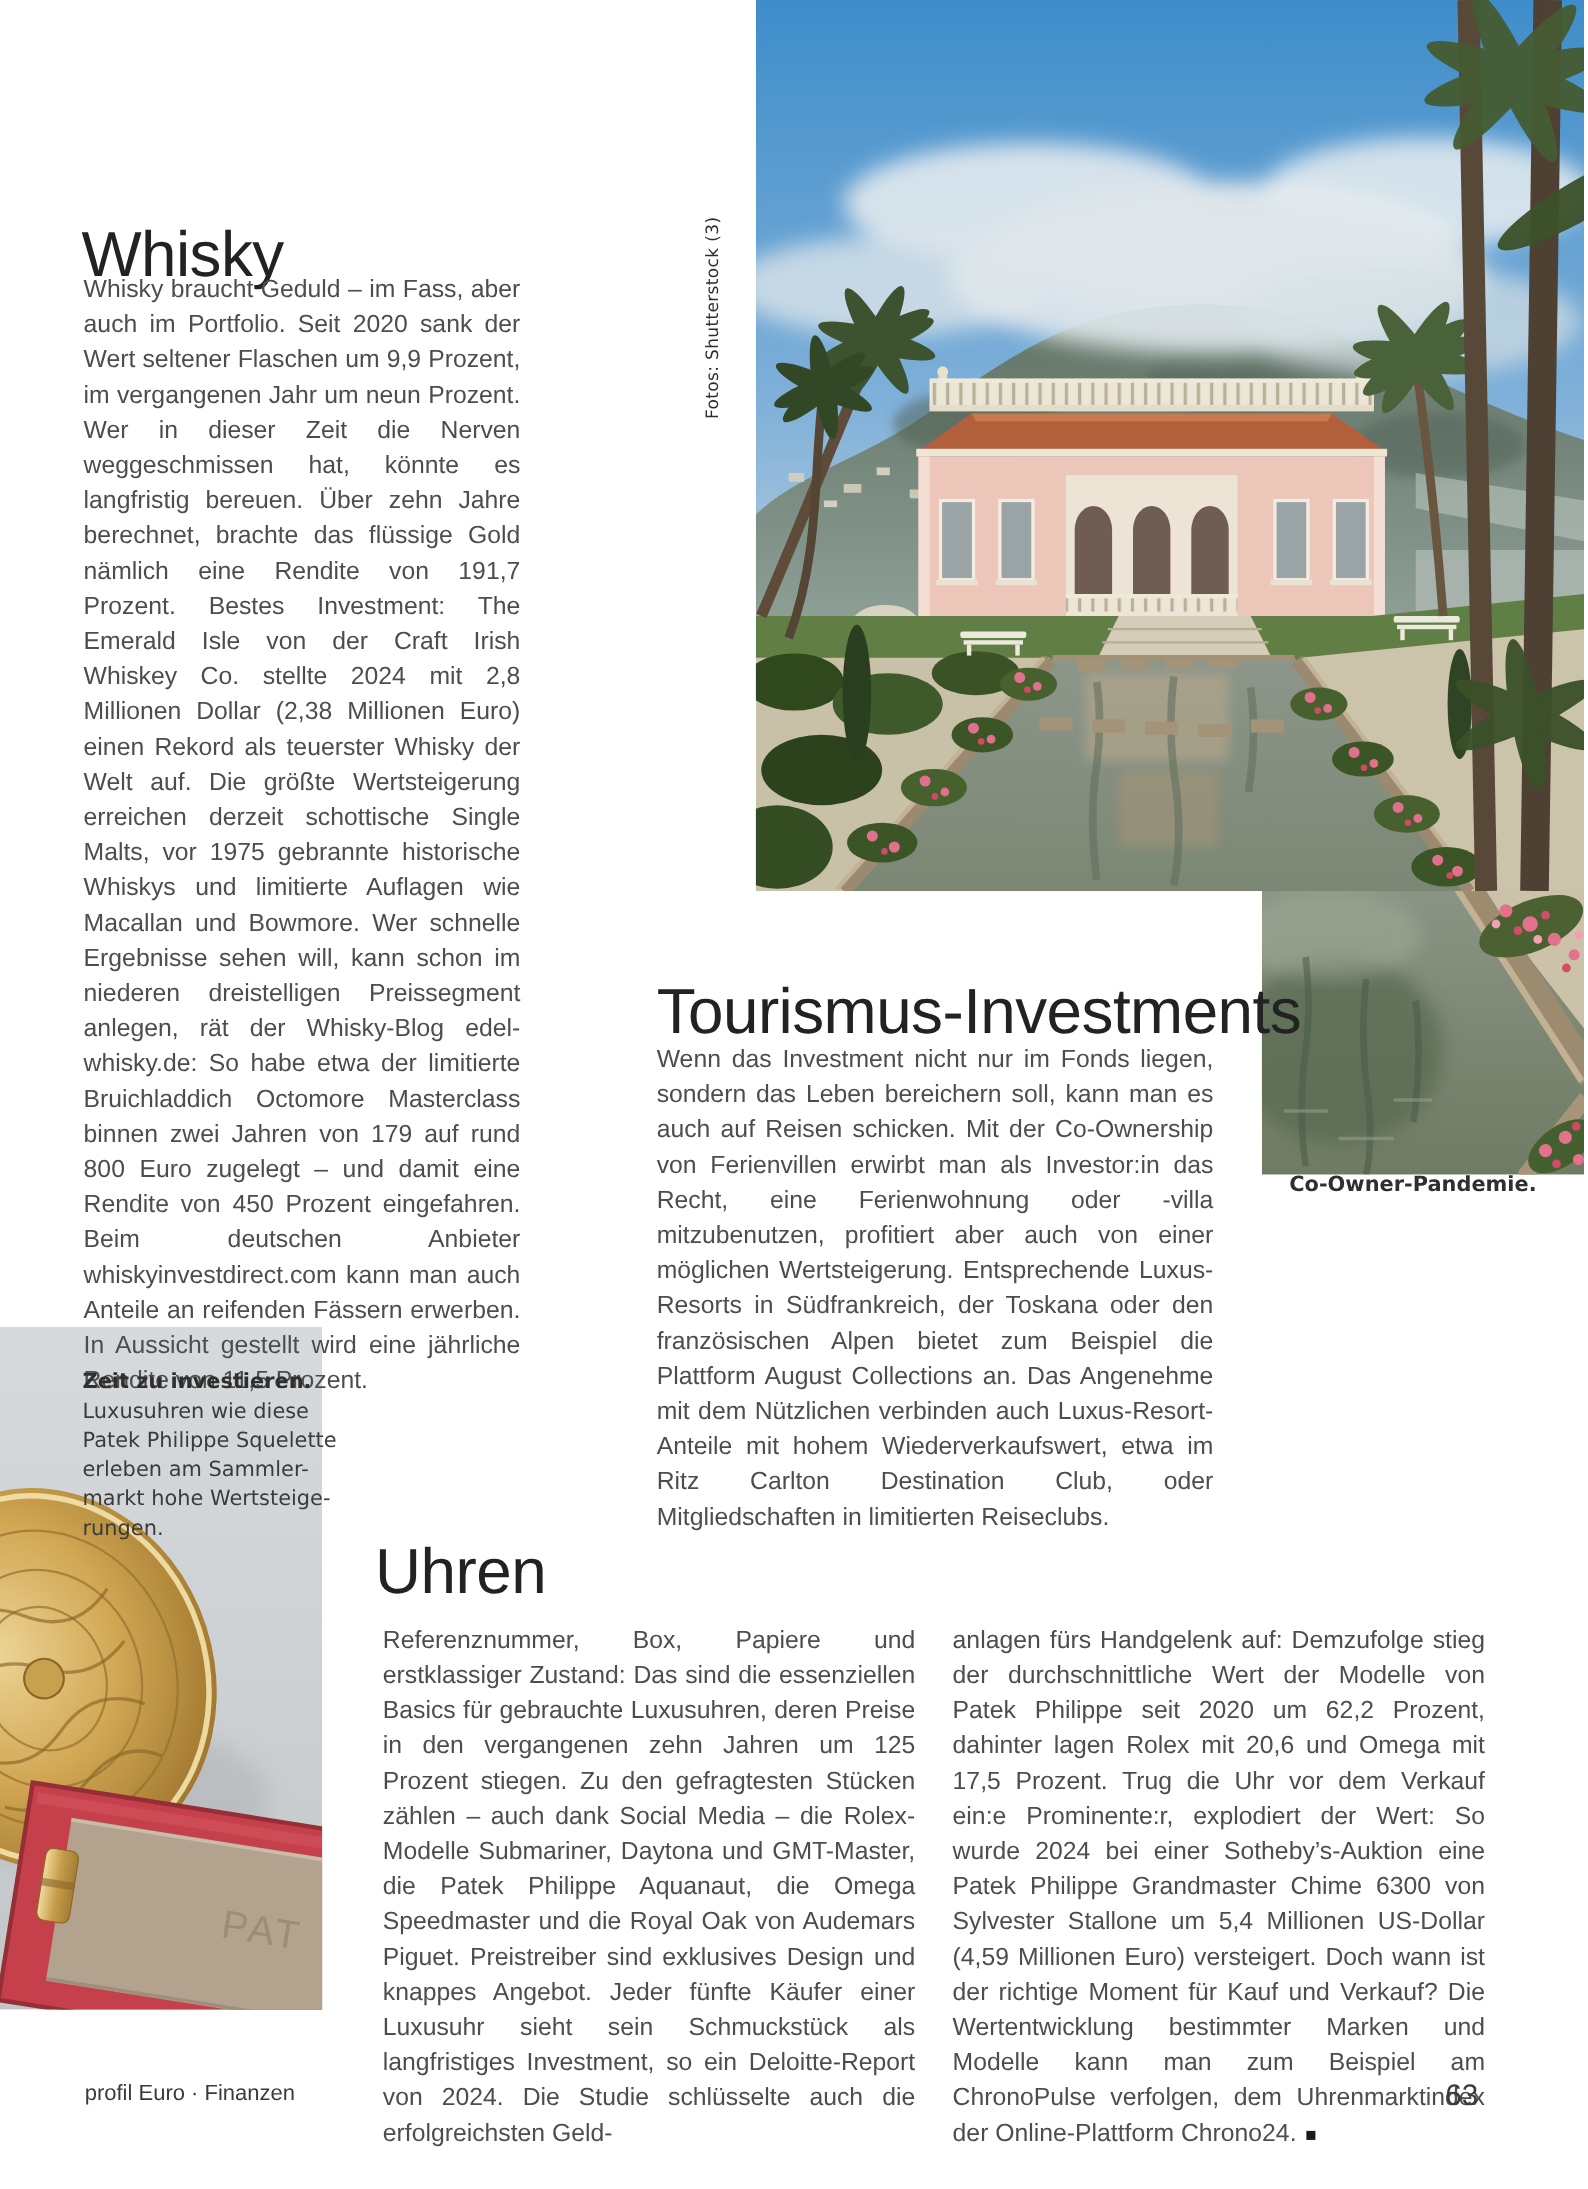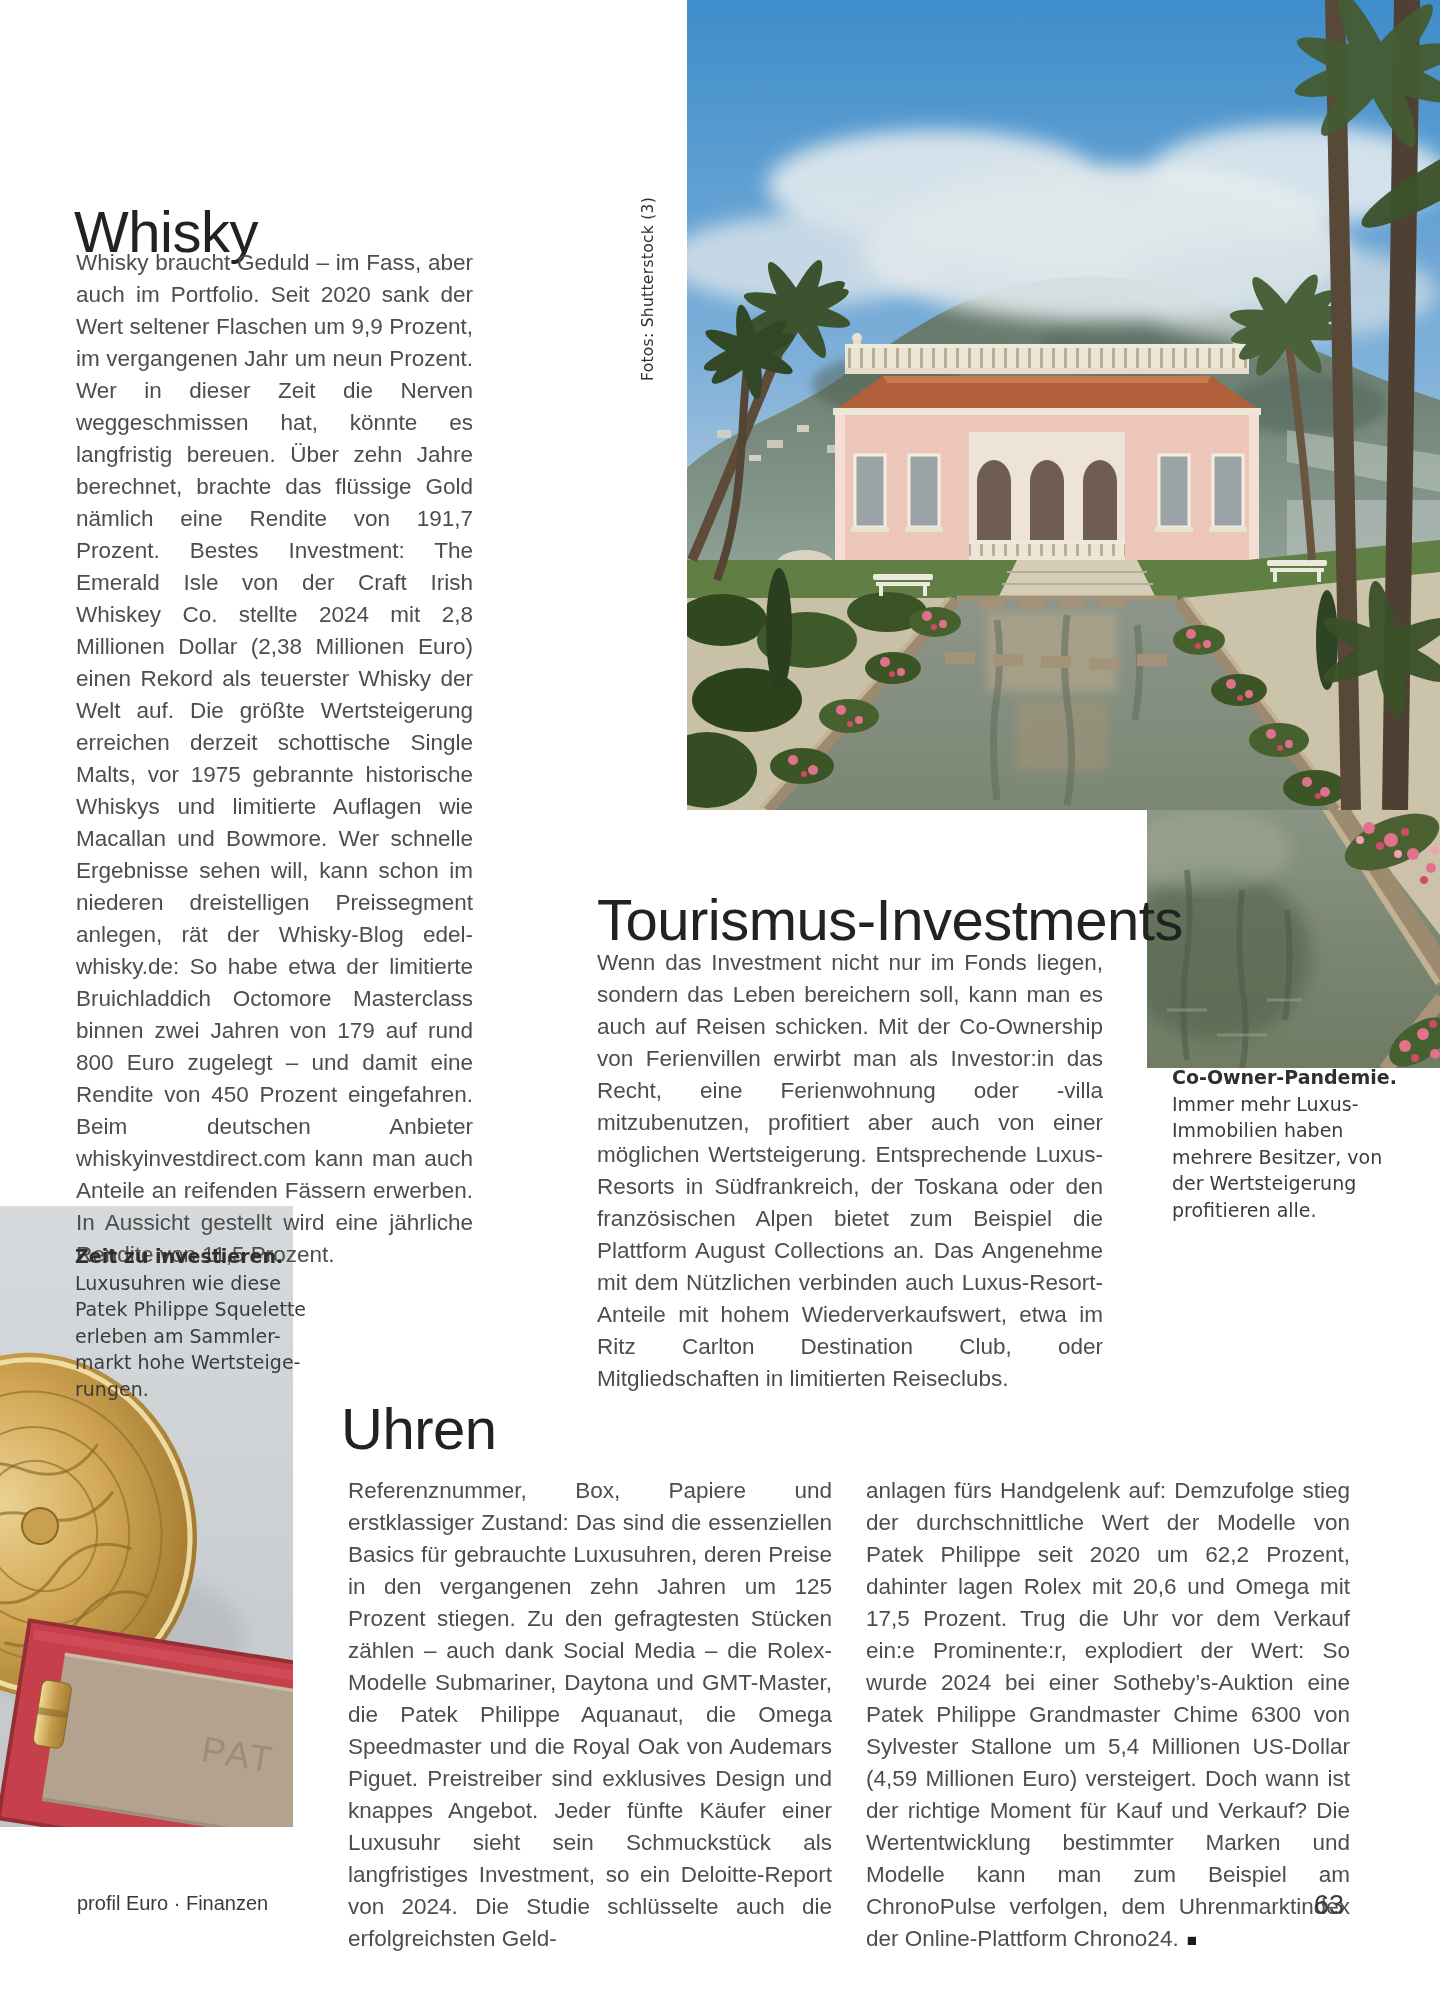--- a/index.html
+++ b/index.html
@@ -409,27 +409,20 @@
   <p class="abs body-text whisky-body" style="color: rgb(77, 77, 77);">Whisky braucht Geduld – im Fass, aber auch im Portfolio. Seit 2020 sank der Wert seltener Flaschen um 9,9 Prozent, im vergangenen Jahr um neun Prozent. Wer in dieser Zeit die Nerven weggeschmissen hat, könnte es langfristig bereuen. Über zehn Jahre berechnet, brachte das flüssige Gold nämlich eine Rendite von 191,7 Prozent. Bestes Investment: The Emerald Isle von der Craft Irish Whiskey Co. stellte 2024 mit 2,8 Millionen Dollar (2,38 Millionen Euro) einen Rekord als teuerster Whisky der Welt auf. Die größte Wertsteigerung erreichen derzeit schottische Single Malts, vor 1975 gebrannte historische Whiskys und limitierte Auflagen wie Macallan und Bowmore. Wer schnelle Ergebnisse sehen will, kann schon im niederen dreistelligen Preissegment anlegen, rät der Whisky-Blog edel-whisky.de: So habe etwa der limitierte Bruichladdich Octomore Masterclass binnen zwei Jahren von 179 auf rund 800 Euro zugelegt – und damit eine Rendite von 450 Prozent eingefahren. Beim deutschen Anbieter whiskyinvestdirect.com kann man auch Anteile an reifenden Fässern erwerben. In Aussicht gestellt wird eine jährliche Rendite von 11,5 Prozent.</p>
 
   <div class="abs credit photo-credit">Fotos: Shutterstock (3)</div>
 
   <h1 class="abs h1 tour-title" style="color: rgb(34, 34, 34);">Tourismus-Investments</h1>
 
   <p class="abs body-text tour-body" style="color: rgb(77, 77, 77);">Wenn das Investment nicht nur im Fonds liegen, sondern das Leben bereichern soll, kann man es auch auf Reisen schicken. Mit der Co-Ownership von Ferienvillen erwirbt man als Investor:in das Recht, eine Ferienwohnung oder -villa mitzubenutzen, profitiert aber auch von einer möglichen Wertsteigerung. Entsprechende Luxus-Resorts in Südfrankreich, der Toskana oder den französischen Alpen bietet zum Beispiel die Plattform August Collections an. Das Angenehme mit dem Nützlichen verbinden auch Luxus-Resort-Anteile mit hohem Wiederverkaufswert, etwa im Ritz Carlton Destination Club, oder Mitgliedschaften in limitierten Reiseclubs.</p>
 
   <div class="abs caption caption-villa" style="color: rgb(59, 59, 59);">
     <span class="lead">Co-Owner-Pandemie.</span>
-    <div>
-        <div>Immer mehr Luxus-</div>
-        <div>Immobilien haben</div>
-        <div>mehrere Besitzer, von</div>
-        <div>der Wertsteigerung</div>
-        <div>profitieren alle.</div>
-      </div>
   </div>
 
   <div class="abs caption caption-watch" style="color: rgb(59, 59, 59);">
     <span class="lead">Zeit zu investieren.</span>
     <div>
         <div>Luxusuhren wie diese</div>
         <div>Patek Philippe Squelette</div>
         <div>erleben am Sammler-</div>
         <div>markt hohe Wertsteige-</div>
         <div>rungen.</div>

